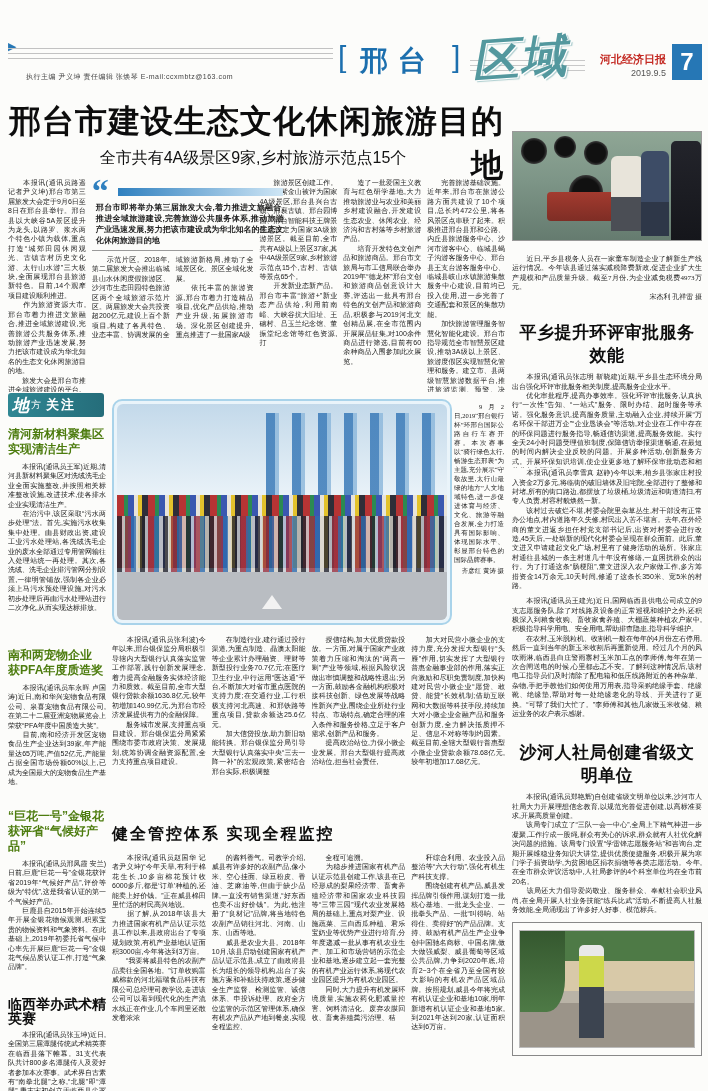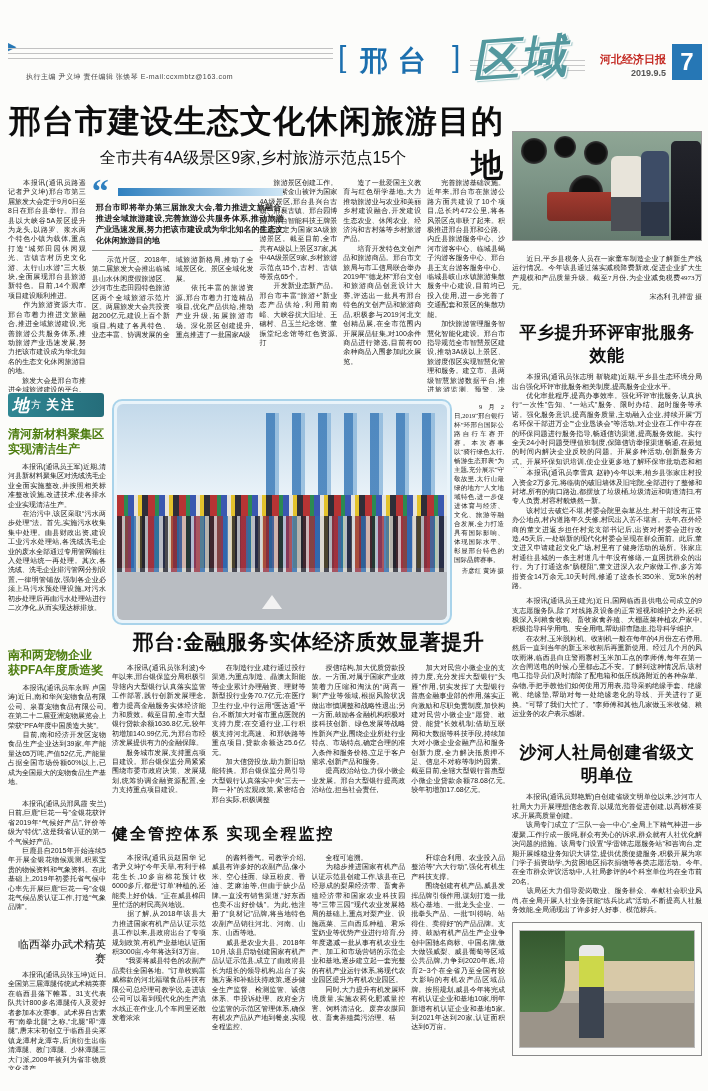--- a/index.html
+++ b/index.html
@@ -17,21 +17,21 @@
     background:repeating-linear-gradient(180deg,#c8c8c8 0 1px,transparent 1px 5px);}
   .mh-editors{position:absolute;left:26px;top:72px;font-size:7px;color:#444;letter-spacing:.5px;}
   .mh-bracket{position:absolute;top:40px;font-size:30px;font-weight:400;color:#1c6fae;}
   .mh-bl{left:338px;} .mh-br{left:452px;}
   .mh-city{position:absolute;left:360px;top:42px;font-size:28px;font-weight:900;color:#1c6fae;letter-spacing:10px;}
   .mh-region{position:absolute;left:472px;top:28px;font-size:46px;font-weight:900;font-style:italic;
     color:#53989e;font-family:"Liberation Serif","DejaVu Serif",serif;transform:rotate(-4deg);
     text-shadow:1px 1px 0 #fff,2px 2px 1px rgba(83,152,158,.45);letter-spacing:2px;}
   .mh-paper{position:absolute;left:588px;top:52px;width:78px;text-align:right;font-size:11px;
     font-weight:bold;color:#c42b24;}
-  .mh-date{position:absolute;left:588px;top:68px;width:78px;text-align:right;font-size:9px;color:#555;font-weight:bold;}
+  .mh-date{position:absolute;left:588px;top:68px;width:78px;text-align:right;font-size:9px;color:#555;}
   .mh-pagebox{position:absolute;left:672px;top:44px;width:30px;height:36px;background:#2677b5;
     color:#fff;font-size:24px;font-weight:bold;display:flex;align-items:center;justify-content:center;}
   
   .lead-hl{position:absolute;left:2px;top:100px;width:502px;text-align:right;
     font-size:32px;font-weight:900;letter-spacing:1px;color:#0d0d0d;}
   .lead-sub{position:absolute;left:2px;top:148px;width:502px;text-align:center;font-size:16px;color:#111;}
   .lead-body{position:absolute;left:8px;top:178px;width:497px;height:214px;display:flex;gap:6px;}
   .lead-col{width:93px;height:214px;}
   .lead-mid{width:193px;height:214px;}
   .quote-box{height:72px;border-bottom:1px solid #9a9a9a;position:relative;margin-bottom:4px;}
@@ -103,21 +103,21 @@
     background:linear-gradient(180deg,#e9e9e9 0 12%,#cdd84a 12% 45%,#3c4450 45% 100%);border-radius:5px 5px 0 0;}
   
   .sidebar{position:absolute;left:8px;top:393px;width:98px;}
   .lf-badge{width:96px;height:24px;background:linear-gradient(90deg,#2f8793,#256d7a);
     border-radius:3px;color:#fff;display:flex;align-items:center;padding:0 4px;box-sizing:border-box;}
   .lf-script{font-family:"Liberation Serif","DejaVu Serif",serif;font-style:italic;
     font-size:17px;font-weight:bold;margin-right:2px;}
   .lf-small{font-size:10px;margin-right:5px;}
   .lf-rest{font-size:13px;font-weight:bold;letter-spacing:2px;}
   .sb-hl{font-size:12px;font-weight:900;line-height:15px;color:#4d7c0f;margin:10px 0 5px;white-space:pre-line;}
-  .sb-hl-sm{font-size:11px;font-weight:400;line-height:14px;color:#0d0d0d;margin:12px 0 5px;text-align:right;}
+  .sb-hl-sm{font-size:14px;font-weight:700;line-height:14px;color:#0d0d0d;margin:12px 0 5px;}
   .sb-body{font-size:7px;line-height:9.4px;text-align:justify;white-space:pre-line;color:#1a1a1a;overflow:hidden;}
   .sbb1{height:176px;} .sbb2{height:116px;} .sbb3{height:126px;} .sbb4{height:100px;}
 </style>
 </head>
 <body>
 
 <div class="masthead">
   <span class="mh-arrow">▶</span>
   <div class="mh-rules-left"></div>
   <div class="mh-rules-mid"></div>
@@ -163,21 +163,20 @@
     <div class="bike-road"></div>
     <div class="bike-arrow"></div>
   </div>
 </div>
 <div class="bike-caption">
   <span>　　9月2日,2019“邢台银行杯”环邢台国际公路自行车赛开赛。本次赛事以“骑行绿色太行,畅游生态邢襄”为主题,充分展示“守敬故里,太行山最绿的地方”人文地域特色,进一步促进体育与经济、文化、旅游等融合发展,全力打造具有国际影响、体现国际水平、彰显邢台特色的国际品牌赛事。</span>
   <span class="bike-credit">齐彦红 黄涛 摄</span>
 </div>
 
 <div class="fin">
-  <div class="fin-hl">邢台:金融服务实体经济质效显著提升</div>
   <div class="fin-cols">
     <div class="fin-col col-small">　　本报讯(通讯员张利波)今年以来,邢台银保监分局积极引导辖内大型银行认真落实监管工作部署,践行创新发展理念,着力提高金融服务实体经济能力和质效。截至目前,全市大型银行贷款余额1636.8亿元,较年初增加140.99亿元,为邢台市经济发展提供有力的金融保障。
 　　服务城市发展,支持重点项目建设。邢台银保监分局紧紧围绕市委市政府决策、发展规划,统筹协调金融资源配置,全力支持重点项目建设。</div>
     <div class="fin-col col-small">　　在制造行业,建行通过投行渠道,为重点制造、晶澳太阳能等企业累计办理融资、理财等新型投行业务70.7亿元;在医疗卫生行业,中行运用“医达通”平台,不断加大对省市重点医院的支持力度;在交通行业,工行积极支持河北高速、和邢铁路等重点项目,贷款余额达25.6亿元。
 　　加大信贷投放,助力新旧动能转换。邢台银保监分局引导大型银行认真落实中央“三去一降一补”的宏观政策,紧密结合邢台实际,积极调整</div>
     <div class="fin-col col-small">　　授信结构,加大优质贷款投放。一方面,对属于国家产业政策着力压缩和淘汰的“两高一剩”产业等领域,根据风险状况做出审慎调整和战略性退出;另一方面,鼓励各金融机构积极对接科技创新、绿色发展等战略性新兴产业,围绕企业所处行业特点、市场特点,确定合理的准入条件和服务价格,立足于客户需求,创新产品和服务。
 　　提高政治站位,力保小微企业发展。邢台大型银行提高政治站位,担当社会责任,</div>
     <div class="fin-col col-small">　　加大对民营小微企业的支持力度,充分发挥大型银行“头雁”作用,切实发挥了大型银行普惠金融事业部的作用,落实正向激励和尽职免责制度,加快构建对民营小微企业“愿贷、敢贷、能贷”长效机制;借助互联网和大数据等科技手段,持续加大对小微企业金融产品和服务创新力度,全力解决抵质押不足、信息不对称等制约因素。截至目前,全辖大型银行普惠型小微企业贷款余额78.68亿元,较年初增加17.68亿元。</div>
   </div>
 </div>
@@ -249,18 +248,20 @@
   <div class="sb-hl">清河新材料聚集区
 实现清洁生产</div>
   <div class="sb-body sbb1">　　本报讯(通讯员王军)近期,清河县新材料聚集区对洗绒洗毛企业全面实施整改,并按照相关标准整改设施,改进技术,使各排水企业实现清洁生产。
 　　在治污中,该区采取“污水两步处理”法。首先,实施污水收集集中处理。由县财政出资,建设工业污水处理站,各洗绒洗毛企业的废水全部通过专用管网输往入处理站统一再处理。其次,各洗绒、洗毛企业排污管网分别设置,一律明管铺放,强制各企业必须上马污水预处理设施,对污水初步处理后再由污水处理站进行二次净化,从而实现达标排放。</div>
 
   <div class="sb-hl">南和两宠物企业
 获PFA年度质造奖</div>
   <div class="sb-body sbb2">　　本报讯(通讯员车永晖 卢国涛)近日,南和华兴宠物食品有限公司、泉喜宠物食品有限公司,在第二十二届亚洲宠物展览会上荣获“PFA年度中国质造大奖”。
 　　目前,南和经济开发区宠物食品生产企业达到39家,年产能量达65万吨,产值52亿元,产能量占据全国市场份额60%以上,已成为全国最大的宠物食品生产基地。</div>
 
+  <div class="sb-hl">“巨花一号”金银花
+获评省“气候好产品”</div>
   <div class="sb-body sbb3">　　本报讯(通讯员邢凤霞 安兰)日前,巨鹿“巨花一号”金银花获评省2019年“气候好产品”,评价等级为“特优”,这是我省认证的第一个气候好产品。
 　　巨鹿县自2015年开始连续5年开展金银花物候观测,积累宝贵的物候资料和气象资料。在此基础上,2019年初委托省气候中心率先开展巨鹿“巨花一号”金银花气候品质认证工作,打造“气象品牌”。</div>
 
   <div class="sb-hl-sm">临西举办武术精英赛</div>
   <div class="sb-body sbb4">　　本报讯(通讯员张玉坤)近日,全国第三届潭腿传统武术精英赛在临西县落下帷幕。31支代表队共计800多名潭腿传人及爱好者参加本次赛事。武术界自古素有“南拳北腿”之称,“北腿”即“潭腿”,唐末宋初创立于临西县尖冢镇龙潭村龙潭寺,后演衍生出临清潭腿、教门潭腿、少林潭腿三大门派,2009年被列为省非物质文化遗产。</div>
 </div>
 
 </body></html>

